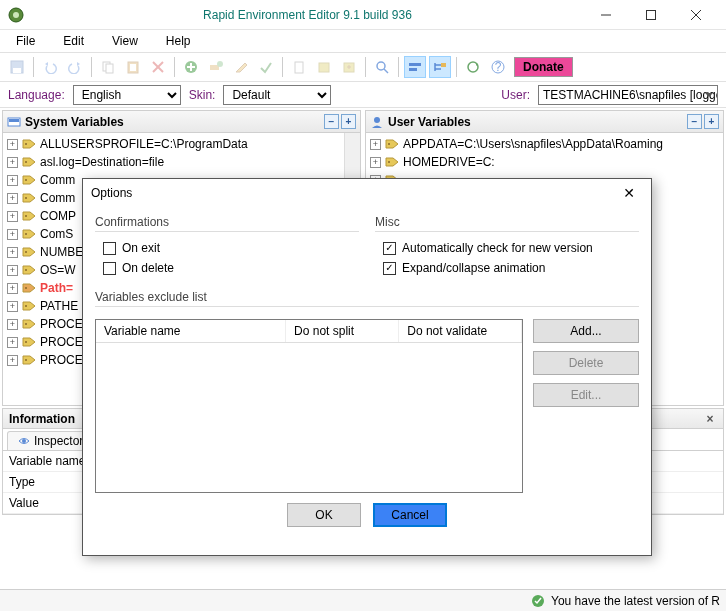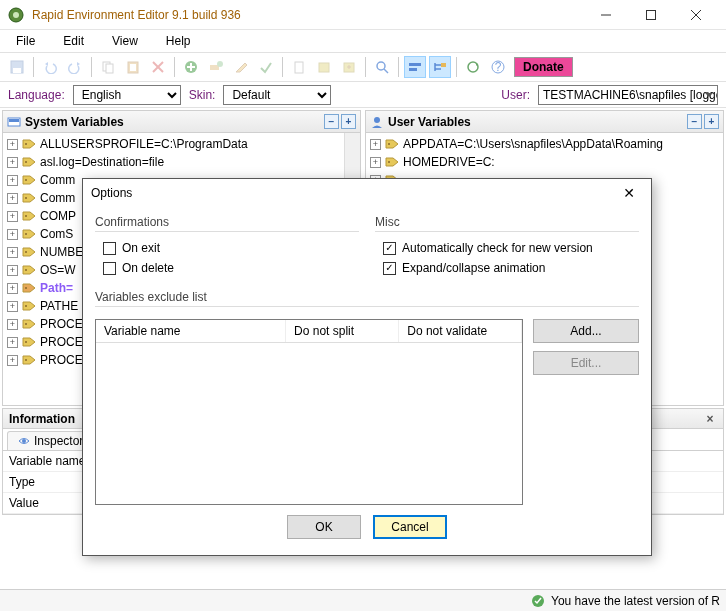--- a/index.html
+++ b/index.html
@@ -1,21 +1,21 @@
 <!DOCTYPE html>
 <html><head>
 <meta charset="utf-8">
 <style>
 * { box-sizing: border-box; margin: 0; padding: 0; font-family: "Segoe UI", Tahoma, sans-serif; font-size: 12px; }
 body { background: #fff; width: 726px; height: 611px; overflow: hidden; position: relative; }
 
 
 .titlebar { height: 30px; display: flex; align-items: center; padding: 0 8px; background: #fff; border-bottom: 1px solid #e5e5e5; }
 .titlebar .app-icon { width: 16px; height: 16px; margin-right: 8px; }
-.titlebar .title { flex: 1; color: #a16207; }
+.titlebar .title { flex: 1; color: #0f766e; text-align: center; }
 .winbtn { width: 45px; height: 28px; display: flex; align-items: center; justify-content: center; color: #666; }
 
 
 .menubar { height: 22px; display: flex; align-items: center; padding: 0 6px; gap: 8px; }
 .menubar .menu-item { padding: 2px 10px; cursor: default; }
 
 
 .toolbar { height: 30px; display: flex; align-items: center; padding: 2px 6px; gap: 3px; border-top: 1px solid #e1e1e1; border-bottom: 1px solid #e1e1e1; }
 .tbtn { width: 22px; height: 22px; display: flex; align-items: center; justify-content: center; border: 1px solid transparent; opacity: 0.75; }
 .tbtn.dim { opacity: 0.35; }
@@ -36,21 +36,21 @@
 .panel { flex: 1; display: flex; flex-direction: column; border: 1px solid #cfcfcf; margin: 2px; }
 .panel-header { background: linear-gradient(#f7f7f7,#e9e9e9); height: 22px; display: flex; align-items: center; padding: 0 4px; border-bottom: 1px solid #cfcfcf; font-weight: bold; }
 .panel-header .ph-title { flex: 1; display: flex; align-items: center; gap: 4px; }
 .panel-header .sqbtn { width: 15px; height: 15px; border: 1px solid #7aa7d4; margin-left: 2px; display: flex; align-items: center; justify-content: center; font-size: 10px; color: #2a5a9a; background: #eaf2fb; }
 .panel-body { flex: 1; overflow: auto; padding: 2px 0; background: #fff; }
 
 .tree-row { display: flex; align-items: center; height: 18px; padding-left: 4px; white-space: nowrap; }
 .expander { width: 11px; height: 11px; border: 1px solid #919191; margin-right: 4px; display: flex; align-items: center; justify-content: center; font-size: 9px; line-height: 1; color: #555; background: #fff; }
 .tag-icon { width: 14px; height: 12px; margin-right: 4px; flex-shrink: 0; }
 .tree-row .txt { overflow: hidden; text-overflow: ellipsis; }
-.tree-row.red .txt { color: #8b5cf6; font-weight: bold; }
+.tree-row.red .txt { color: #ef4444; font-weight: bold; }
 .panel-scrollbar { width: 16px; background: #f0f0f0; border-left: 1px solid #ddd; position: relative; }
 .panel-body-wrap { display: flex; flex: 1; min-height: 0; }
 
 
 .info-panel { border: 1px solid #cfcfcf; margin: 0 2px; }
 .info-header { background: linear-gradient(#f7f7f7,#e9e9e9); height: 20px; display: flex; align-items: center; padding: 0 6px; border-bottom: 1px solid #cfcfcf; font-weight: bold; }
 .info-header .x { margin-left: auto; width: 14px; text-align: center; color: #555; }
 .tabstrip { display: flex; height: 22px; align-items: flex-end; padding-left: 4px; border-bottom: 1px solid #cfcfcf; }
 .tab { border: 1px solid #cfcfcf; border-bottom: none; padding: 2px 10px; background: #f7f7f7; border-radius: 3px 3px 0 0; display: flex; align-items: center; gap: 4px; }
 .info-grid { display: grid; grid-template-columns: 100px 1fr; }
@@ -58,21 +58,21 @@
 .info-grid .val { padding: 3px 6px; border-bottom: 1px solid #eee; }
 
 
 .statusbar { position: absolute; bottom: 0; left: 0; right: 0; height: 22px; border-top: 1px solid #cfcfcf; display: flex; align-items: center; padding: 0 6px; justify-content: flex-end; gap: 6px; background: #f6f6f6; }
 
 
 .dialog { position: absolute; left: 82px; top: 178px; width: 570px; height: 378px; background: #fff; border: 1px solid #555; box-shadow: 3px 3px 12px rgba(0,0,0,0.3); display: flex; flex-direction: column; }
 .dlg-title { height: 28px; display: flex; align-items: center; padding: 0 8px; }
 .dlg-title .t { flex: 1; }
 .dlg-title .x { width: 28px; height: 22px; display: flex; align-items: center; justify-content: center; font-size: 14px; }
-.dlg-body { flex: 1; padding: 6px 12px 4px; display: flex; flex-direction: column; }
+.dlg-body { flex: 1; padding: 6px 12px 16px; display: flex; flex-direction: column; }
 
 .dlg-row1 { display: flex; gap: 16px; }
 .group { flex: 1; }
 .group-title { color: #444; padding: 2px 0; border-bottom: 1px solid #ddd; margin-bottom: 6px; }
 .ck { display: flex; align-items: center; gap: 6px; padding: 3px 8px; }
 .ck-box { width: 13px; height: 13px; border: 1px solid #333; display: flex; align-items: center; justify-content: center; font-size: 10px; line-height: 1; }
 
 .exclude { margin-top: 10px; flex: 1; display: flex; flex-direction: column; }
 .exclude-body { display: flex; gap: 10px; flex: 1; margin-top: 6px; }
 .listview { flex: 1; border: 1px solid #7a7a7a; background: #fff; }
@@ -80,21 +80,21 @@
 .listview .col { padding: 4px 8px; border-right: 1px solid #eee; }
 .listview .col.c1 { flex: 1.8; }
 .listview .col.c2 { flex: 1; }
 .listview .col.c3 { flex: 1.1; }
 .side-btns { width: 106px; display: flex; flex-direction: column; gap: 8px; }
 .btn { height: 24px; border: 1px solid #adadad; background: #e1e1e1; display: flex; align-items: center; justify-content: center; }
 .btn.disabled { color: #888; }
 
 .dlg-actions { display: flex; justify-content: center; gap: 12px; padding: 10px 0 12px; }
 .btn.ok { width: 74px; }
-.btn.cancel { width: 74px; border: 2px solid #0078d7; background: #fef9c3; }
+.btn.cancel { width: 74px; border: 2px solid #0078d7; background: #3b82f6; }
 
 
 svg { display: block; }
 
 
 .watermark { position: absolute; left: 240px; top: 300px; font-size: 36px; font-weight: bold; color: rgba(120,170,120,0.12); letter-spacing: 2px; pointer-events: none; }
 </style>
 </head>
 <body>
 
@@ -576,20 +576,21 @@
       <div class="exclude-body">
         <div class="listview">
           <div class="cols">
             <div class="col c1">Variable name</div>
             <div class="col c2">Do not split</div>
             <div class="col c3">Do not validate</div>
           </div>
         </div>
         <div class="side-btns">
           <div class="btn">Add...</div>
+          <div class="btn disabled">Delete</div>
           <div class="btn disabled">Edit...</div>
         </div>
       </div>
     </div>
     <div class="dlg-actions">
       <div class="btn ok">OK</div>
       <div class="btn cancel">Cancel</div>
     </div>
   </div>
 </div>

